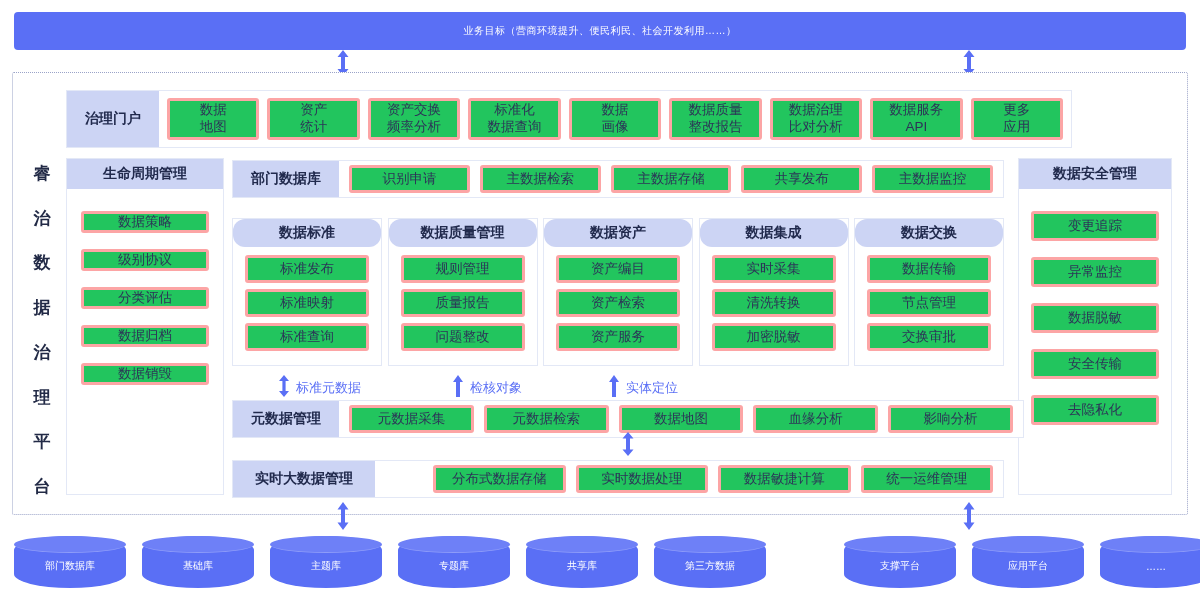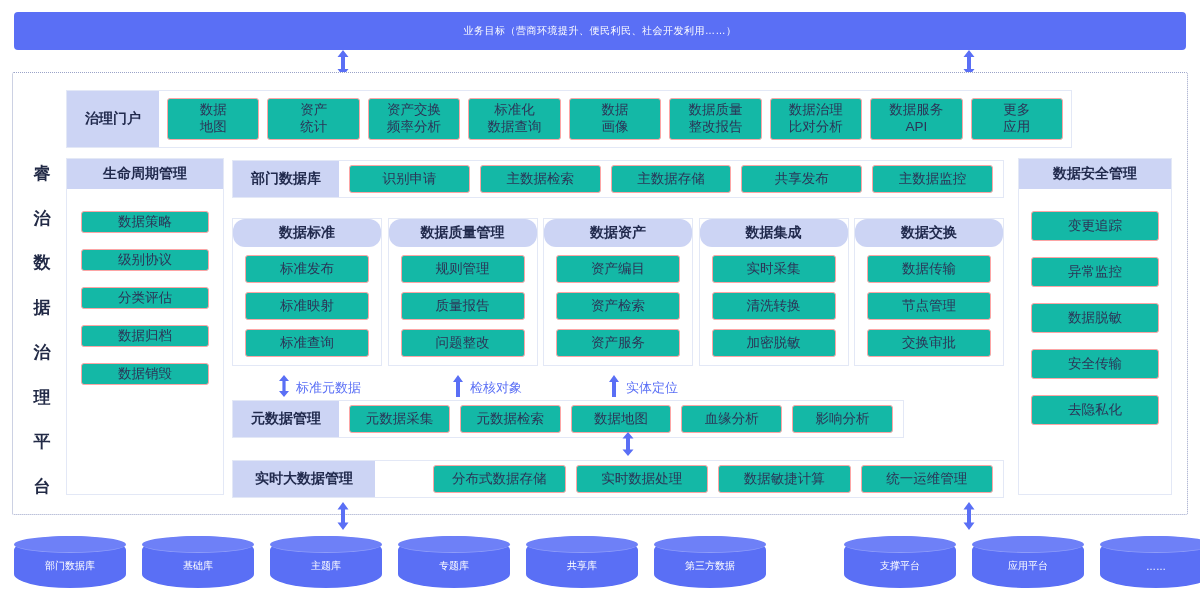--- a/index.html
+++ b/index.html
@@ -36,22 +36,22 @@
     position: absolute; left: 22px; top: 165px;
     width: 40px; height: 330px;
     display: flex; flex-direction: column;
     align-items: center; justify-content: space-between;
     color: #222a46; font-size: 17px; font-weight: 700;
   }
   .brand-vertical span { line-height: 1; }
 
   
   .chip {
-    border: 1px solid #fca5a5;
-    background: #14b8a6;
+    border: 3px solid #fca5a5;
+    background: #22c55e;
     border-radius: 3px;
     display: flex; align-items: center; justify-content: center;
     text-align: center;
     color: #2c3557; font-size: 13.5px;
     line-height: 1.25;
   }
 
   
   .portal-row {
     position: absolute; left: 66px; top: 90px;
@@ -114,39 +114,39 @@
     flex: 0 0 auto;
   }
   .band-items {
     flex: 1; display: flex; align-items: center;
     justify-content: space-around; padding: 0 10px; gap: 10px;
   }
   .band-items .chip { height: 28px; flex: 1 1 0; min-width: 0; padding: 0 6px; }
 
   #band-master { left: 232px; top: 160px; width: 772px; height: 38px; }
   #band-master .band-label { width: 106px; }
-  #band-meta   { left: 232px; top: 400px; width: 672px; height: 38px; }
+  #band-meta   { left: 232px; top: 400px; width: 792px; height: 38px; }
   #band-meta   .band-label { width: 106px; }
   #band-bigdata{ left: 232px; top: 460px; width: 772px; height: 38px; gap: 48px; }
   #band-bigdata .band-label { width: 142px; }
 
   
   .cols {
     position: absolute; left: 232px; top: 218px;
     width: 772px; height: 148px;
     display: flex; justify-content: space-between;
   }
   .col {
     width: 150px; border: 1px solid #e3e8f6; background: #fff;
     display: flex; flex-direction: column;
   }
   .col .panel-head { height: 28px; border-radius: 12px; }
   .col .panel-body {
     flex: 1; padding: 8px 12px 8px; display: flex;
-    flex-direction: column; justify-content: space-between; gap: 6px;
+    flex-direction: column; justify-content: flex-start; gap: 6px;
   }
   .col .chip { height: 28px; }
 
   
   .ann {
     position: absolute; display: flex; align-items: center; gap: 6px;
     color: #5a6ff5; font-size: 13px; white-space: nowrap;
   }
   .ann-label { color: #5a6ff5; }
   #ann-0 { left: 278px; top: 375px; }

